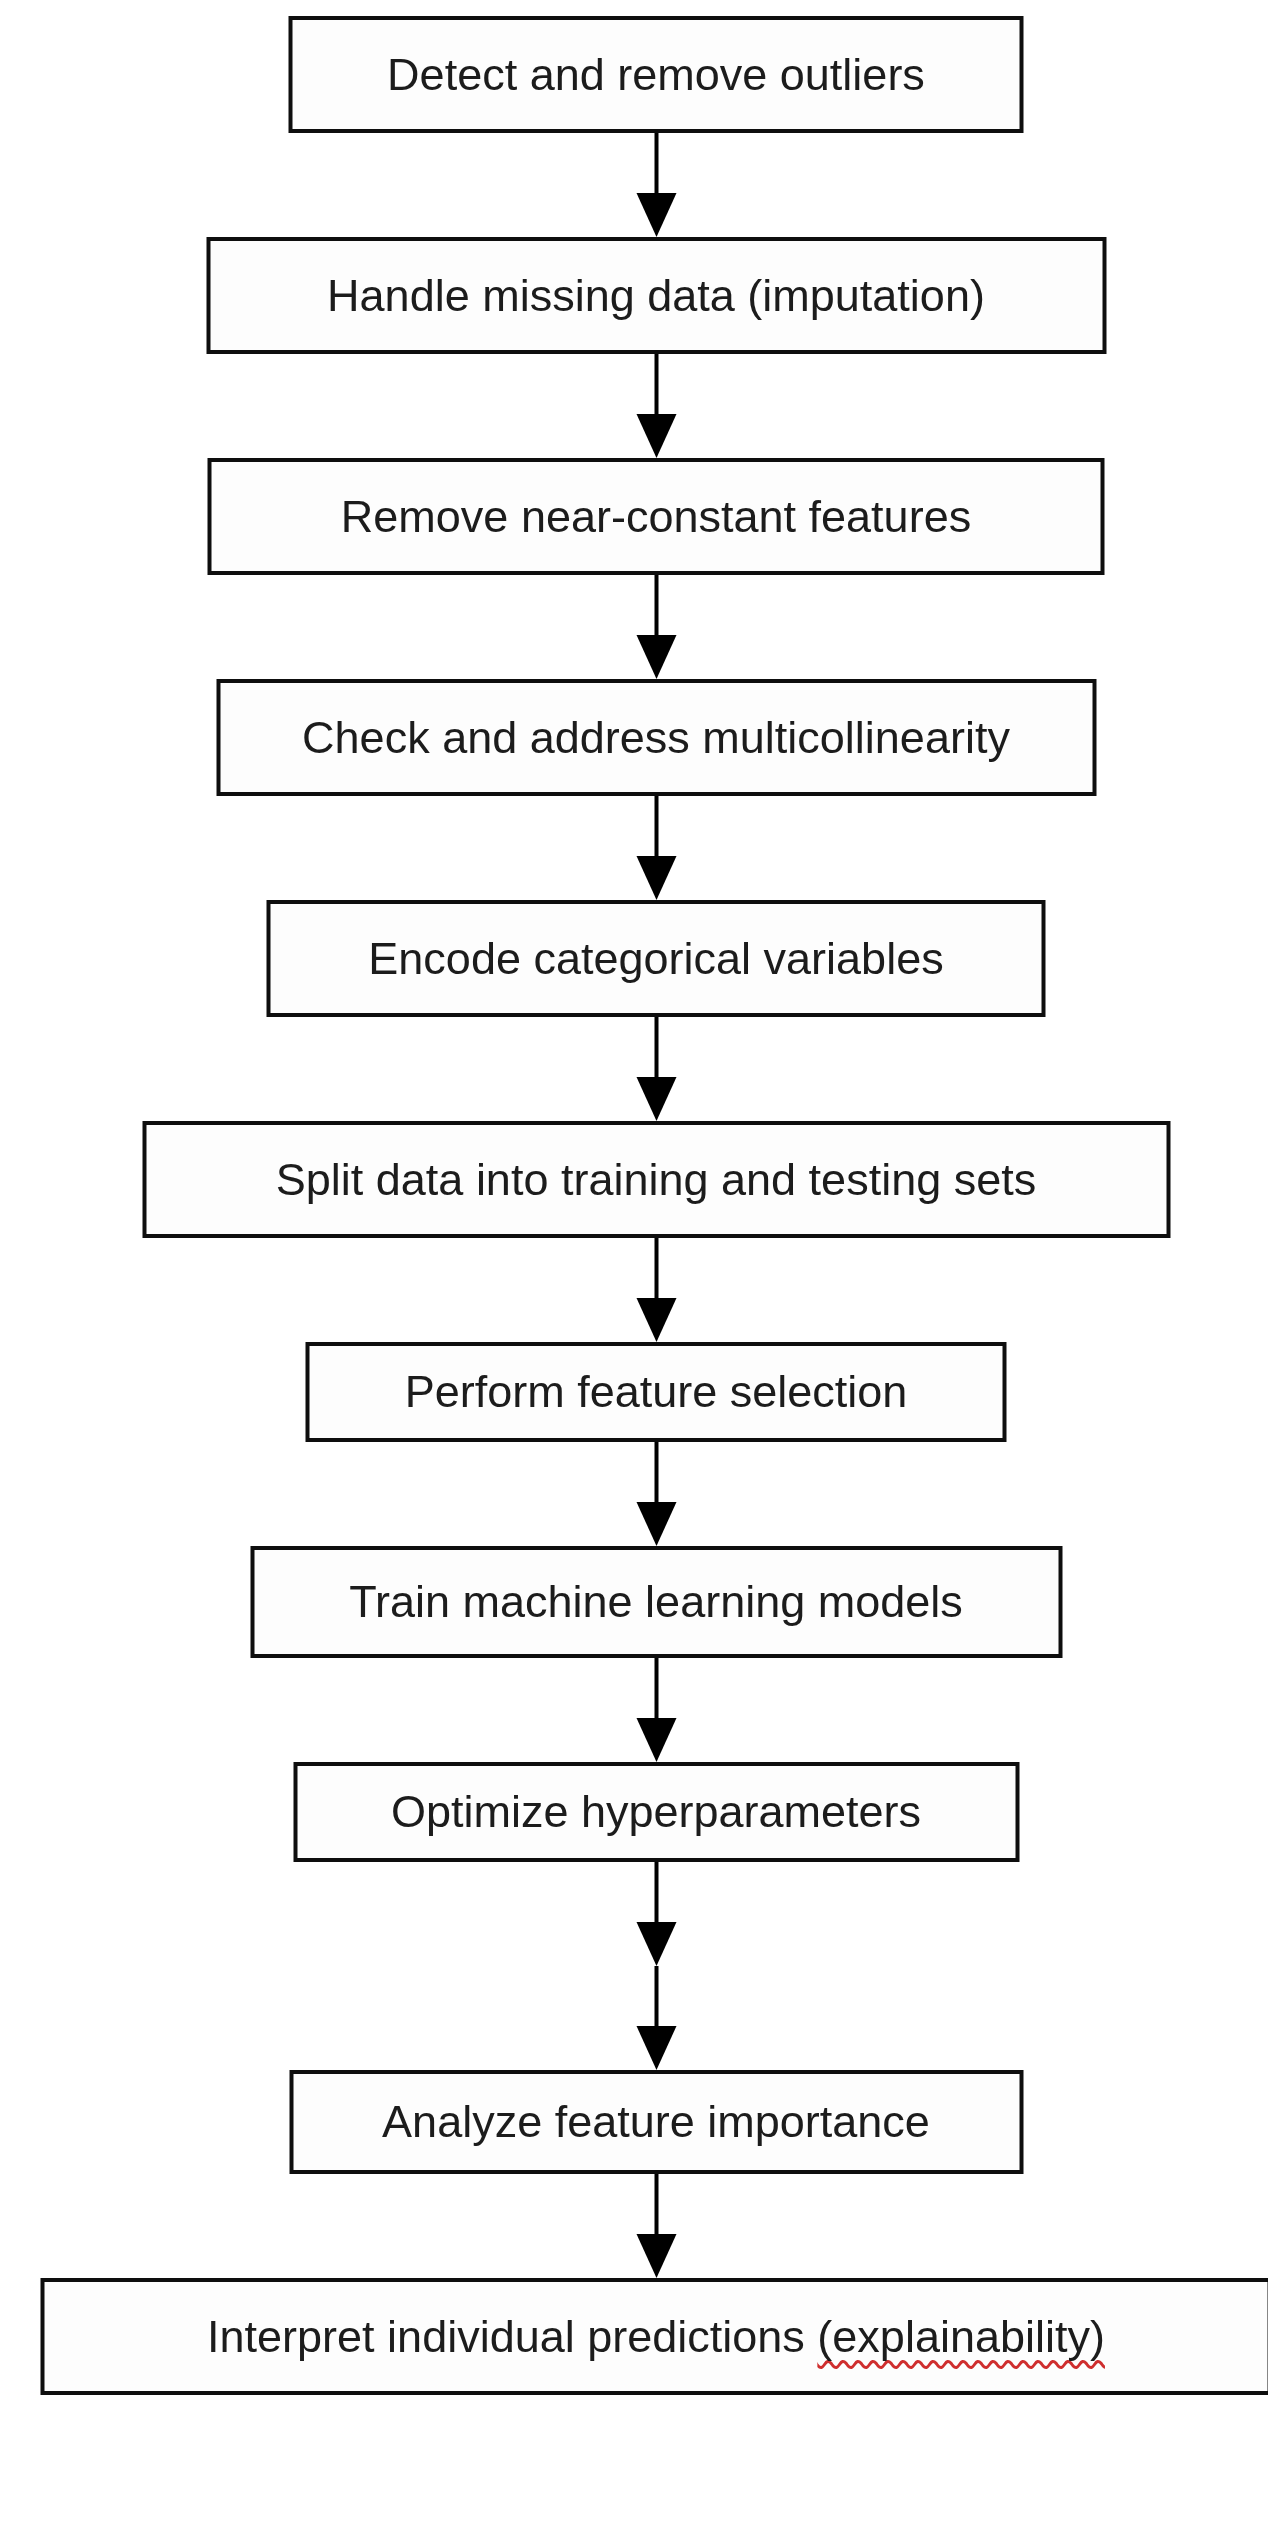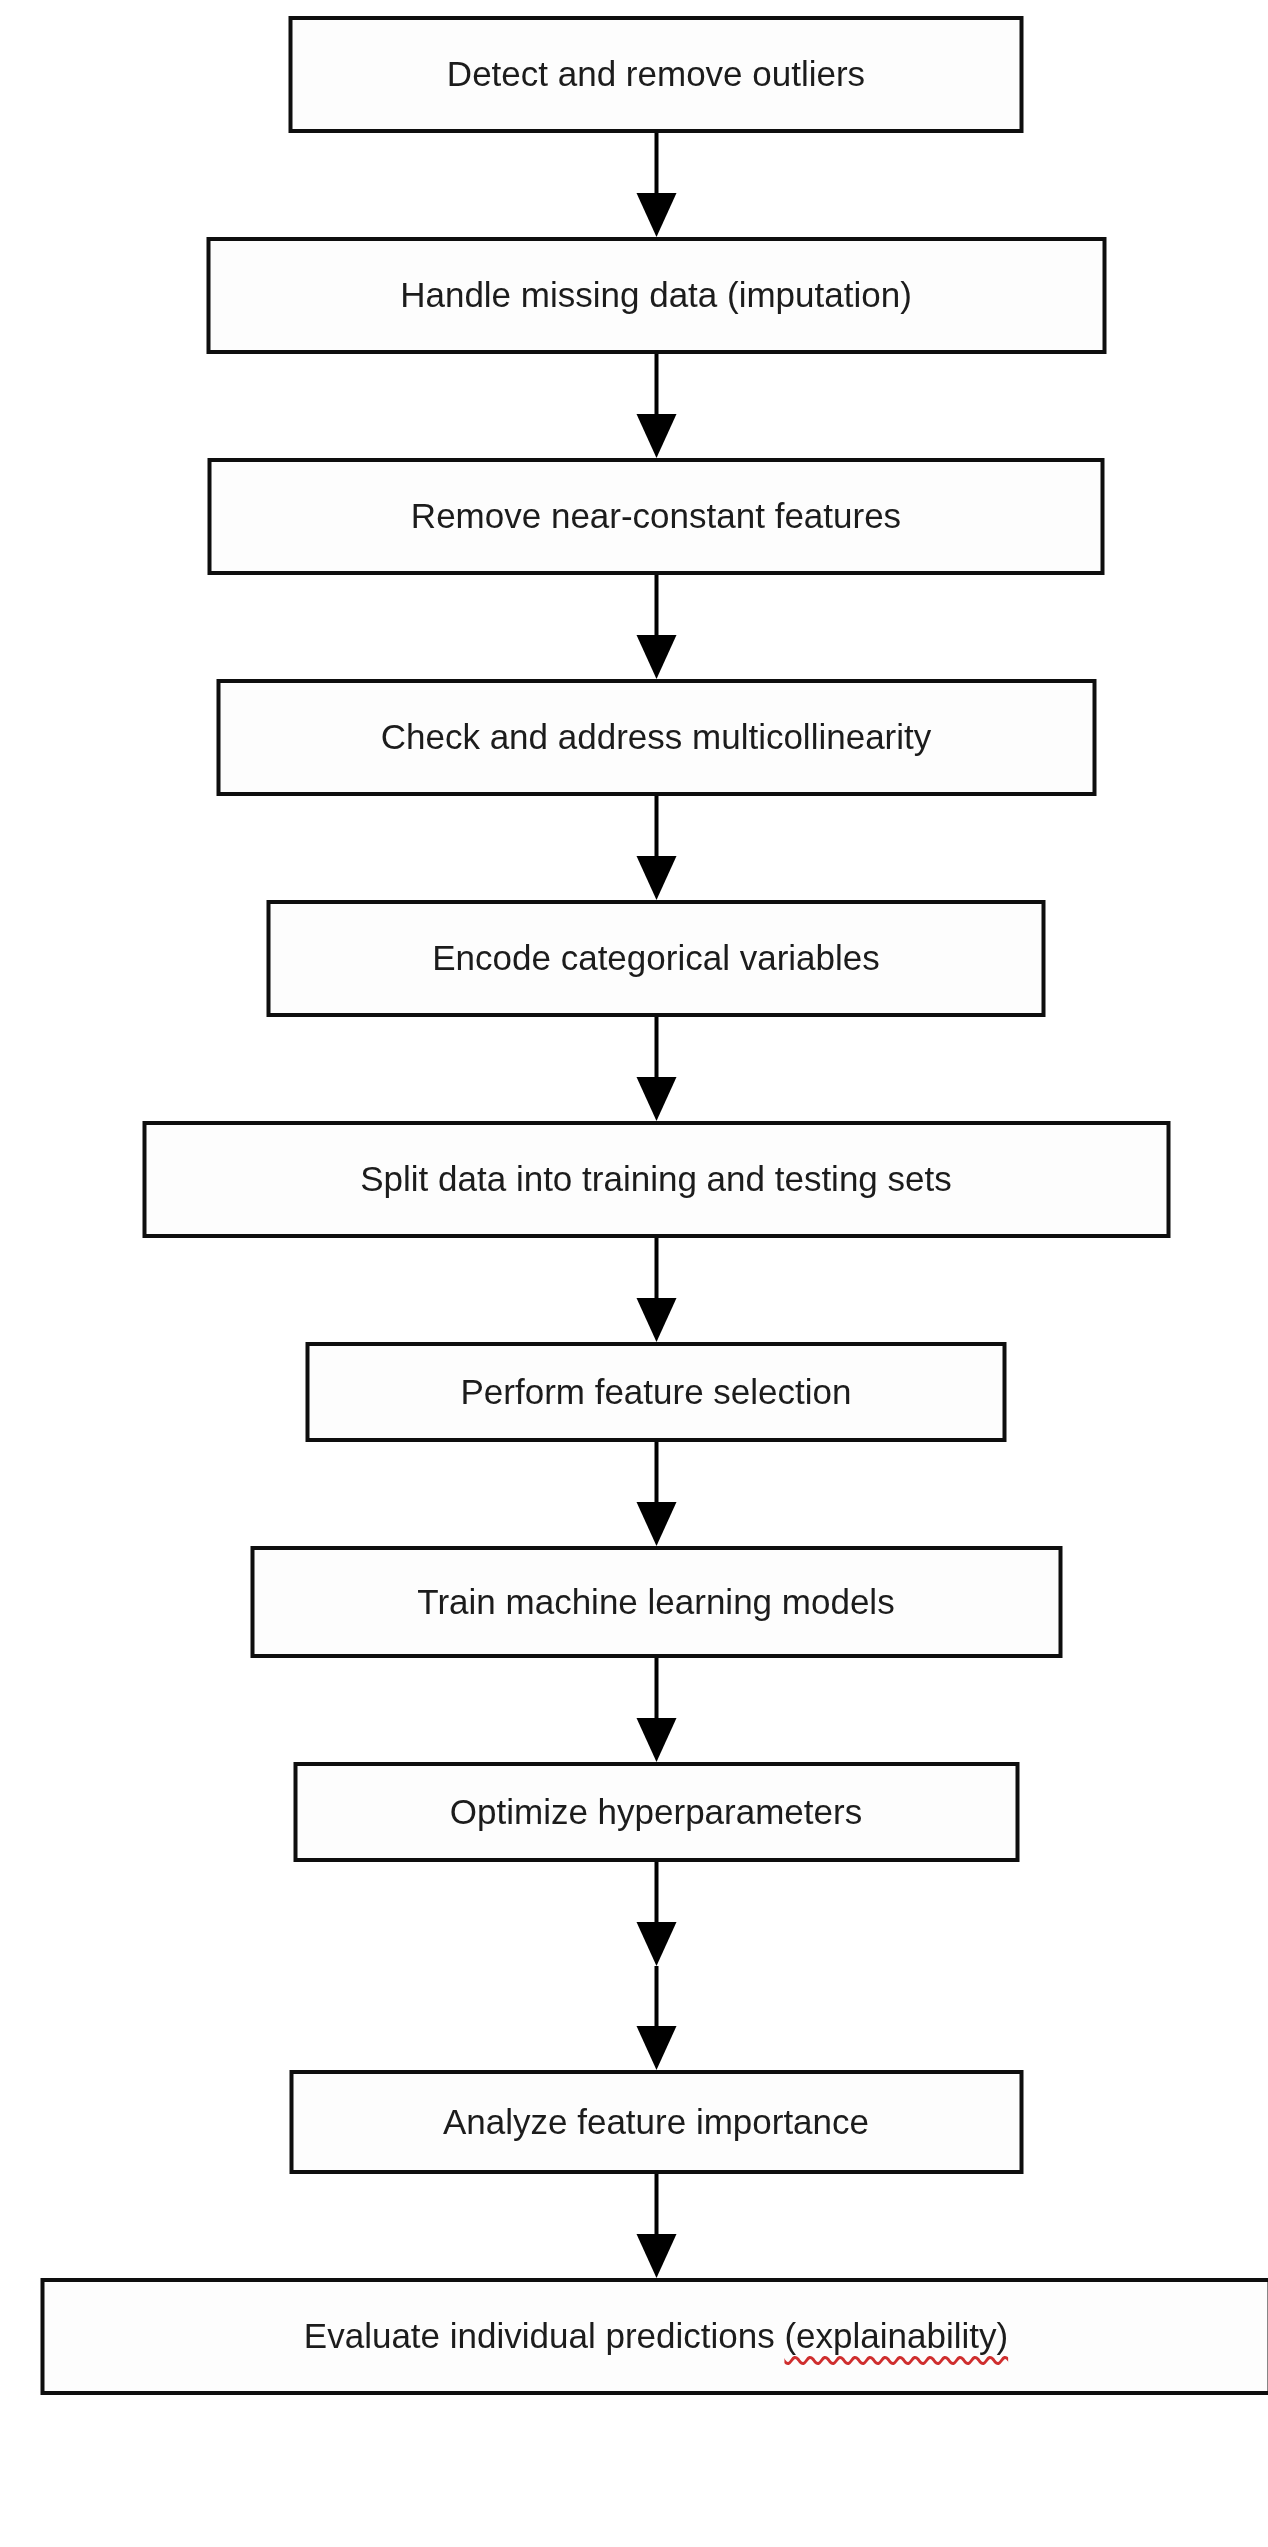--- a/index.html
+++ b/index.html
@@ -25,21 +25,21 @@
     align-items: center;
   }
   .box {
     box-sizing: border-box;
     border: 4px solid #0e0e0e;
     background: #fdfdfd;
     display: flex;
     align-items: center;
     justify-content: center;
     text-align: center;
-    font-size: 35px;
+    font-size: 45px;
     line-height: 1.1;
     color: #1c1c1c;
     white-space: nowrap;
     flex: 0 0 auto;
   }
   
   .s1  { width: 735px;  height: 117px; }
   .s2  { width: 900px;  height: 117px; }
   .s3  { width: 897px;  height: 117px; text-align: center; }
   .s4  { width: 880px;  height: 117px; }
@@ -167,17 +167,17 @@
 
     <div class="box s11">
       <span>Analyze feature importance</span>
     </div>
     <div class="arrow">
       <div class="shaft"></div>
       <div class="head"></div>
     </div>
 
     <div class="box s12">
-      <span><span>Evaluate individual predictions </span><span class="spellcheck">(explainability)</span></span>
+      <span><span>Interpret individual predictions </span><span class="spellcheck">(explainability)</span></span>
     </div>
 
   </div>
 </div>
 
 </body></html>

